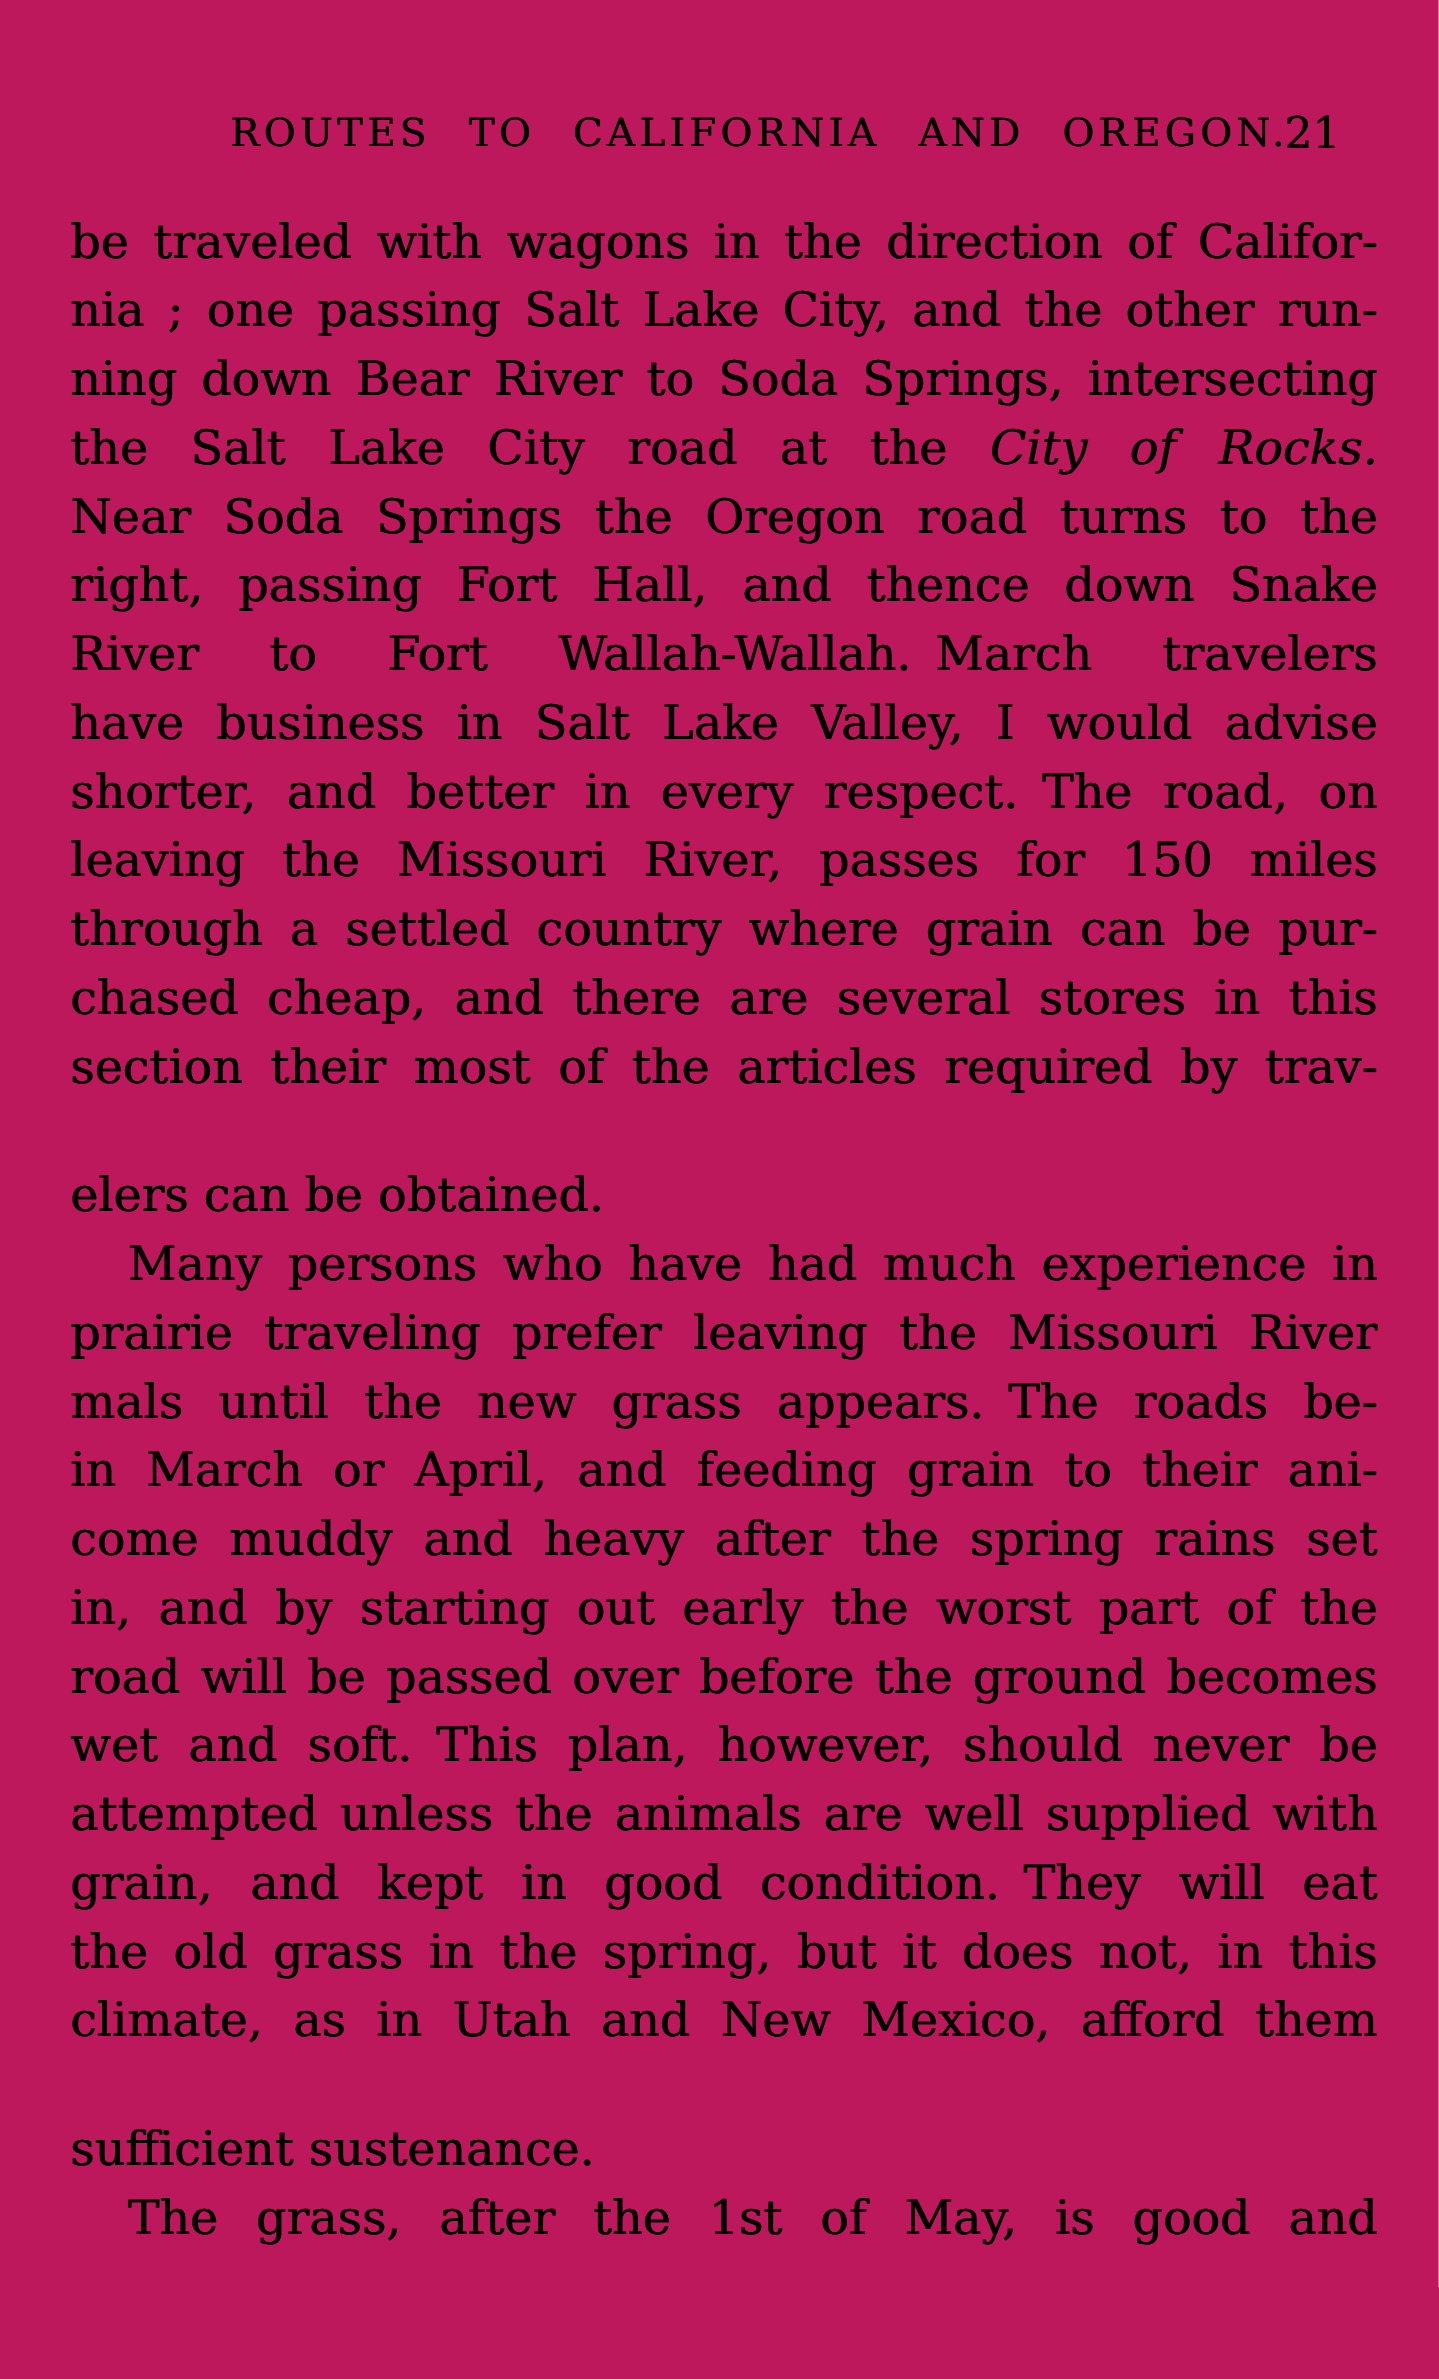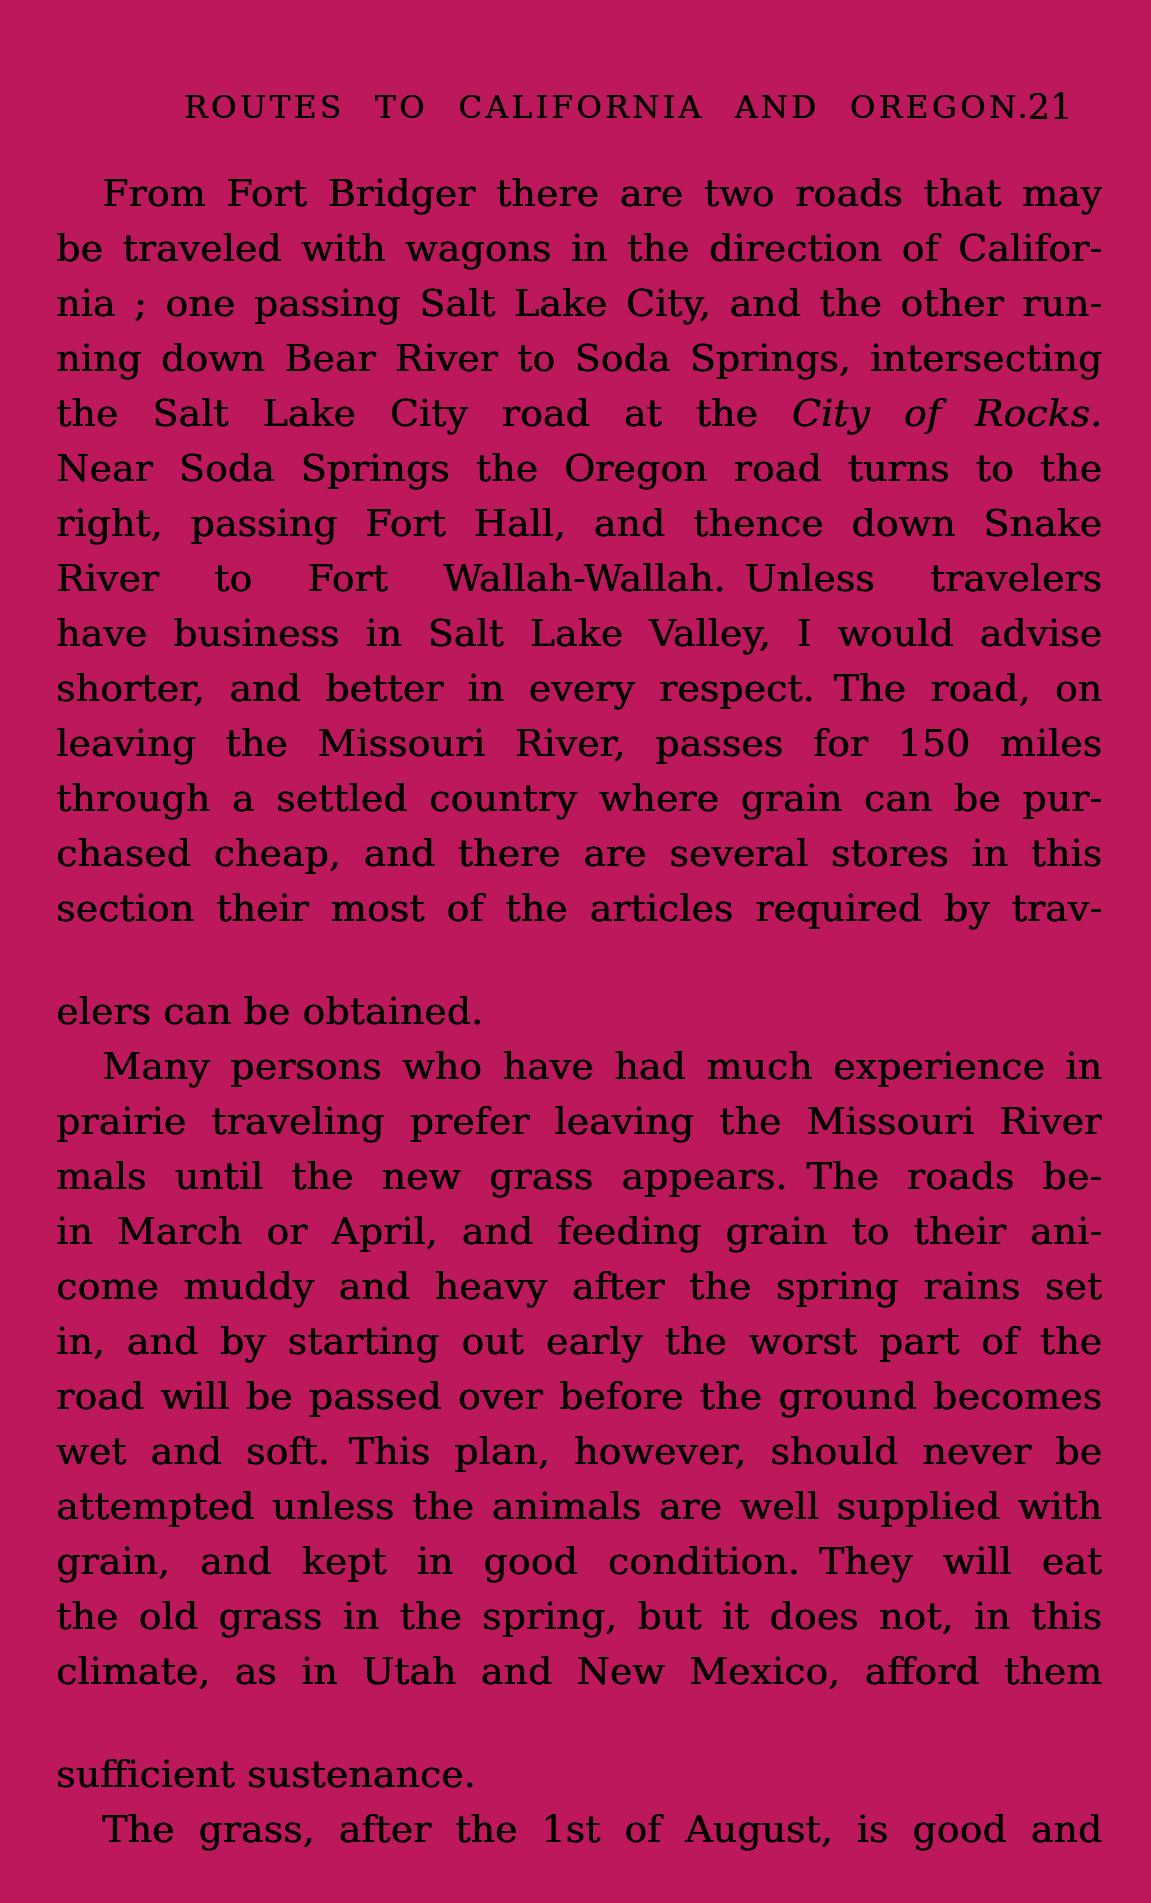--- a/index.html
+++ b/index.html
@@ -73,28 +73,27 @@
 </head>
 <body>
 
 <div class="page">
   <div class="header">
     <div class="header-title">ROUTES TO CALIFORNIA AND OREGON.</div>
     <div class="pagenum">21</div>
   </div>
   <div class="textcol">
       <div class="paragraph">
-        <div class="line indent"><span>From Fort Bridger there are two roads that may</span></div>
         <div class="line"><span>be traveled with wagons in the direction of Califor-</span></div>
         <div class="line"><span>nia ; one passing Salt Lake City, and the other run-</span></div>
         <div class="line"><span>ning down Bear River to Soda Springs, intersecting</span></div>
         <div class="line"><span>the Salt Lake City road at the </span><span class="italic">City of Rocks.</span></div>
         <div class="line"><span>Near Soda Springs the Oregon road turns to the</span></div>
         <div class="line"><span>right, passing Fort Hall, and thence down Snake</span></div>
-        <div class="line"><span>River to Fort Wallah-Wallah. Unless travelers</span></div>
+        <div class="line"><span>River to Fort Wallah-Wallah. March travelers</span></div>
         <div class="line"><span>have business in Salt Lake Valley, I would advise</span></div>
         <div class="line"><span>shorter, and better in every respect. The road, on</span></div>
         <div class="line"><span>leaving the Missouri River, passes for 150 miles</span></div>
         <div class="line"><span>through a settled country where grain can be pur-</span></div>
         <div class="line"><span>chased cheap, and there are several stores in this</span></div>
         <div class="line"><span>section their most of the articles required by trav-</span></div>
         <div class="line last"><span>elers can be obtained.</span></div>
       </div>
       <div class="paragraph">
         <div class="line indent"><span>Many persons who have had much experience in</span></div>
@@ -105,16 +104,16 @@
         <div class="line"><span>in, and by starting out early the worst part of the</span></div>
         <div class="line"><span>road will be passed over before the ground becomes</span></div>
         <div class="line"><span>wet and soft. This plan, however, should never be</span></div>
         <div class="line"><span>attempted unless the animals are well supplied with</span></div>
         <div class="line"><span>grain, and kept in good condition. They will eat</span></div>
         <div class="line"><span>the old grass in the spring, but it does not, in this</span></div>
         <div class="line"><span>climate, as in Utah and New Mexico, afford them</span></div>
         <div class="line last"><span>sufficient sustenance.</span></div>
       </div>
       <div class="paragraph">
-        <div class="line indent"><span>The grass, after the 1st of August, is good and</span></div>
+        <div class="line indent"><span>The grass, after the 1st of May, is good and</span></div>
       </div>
     </div>
 </div>
 
 </body></html>

